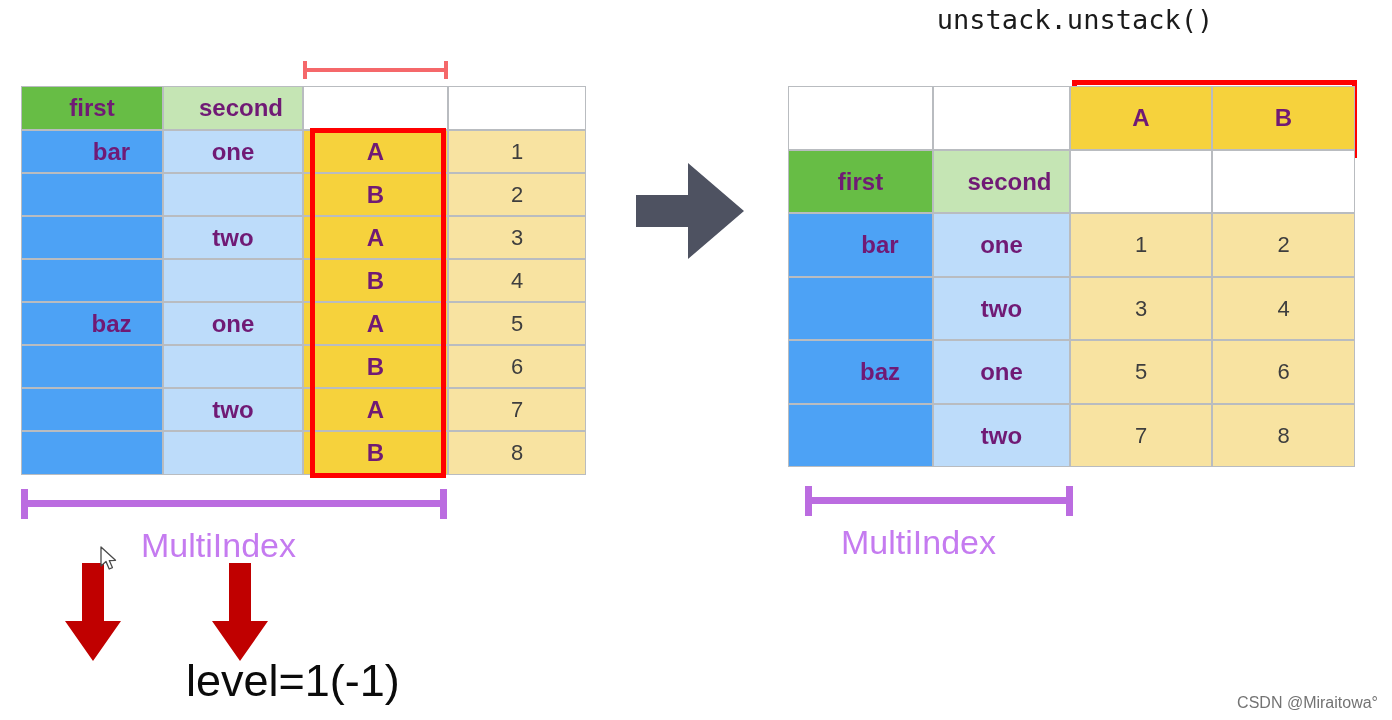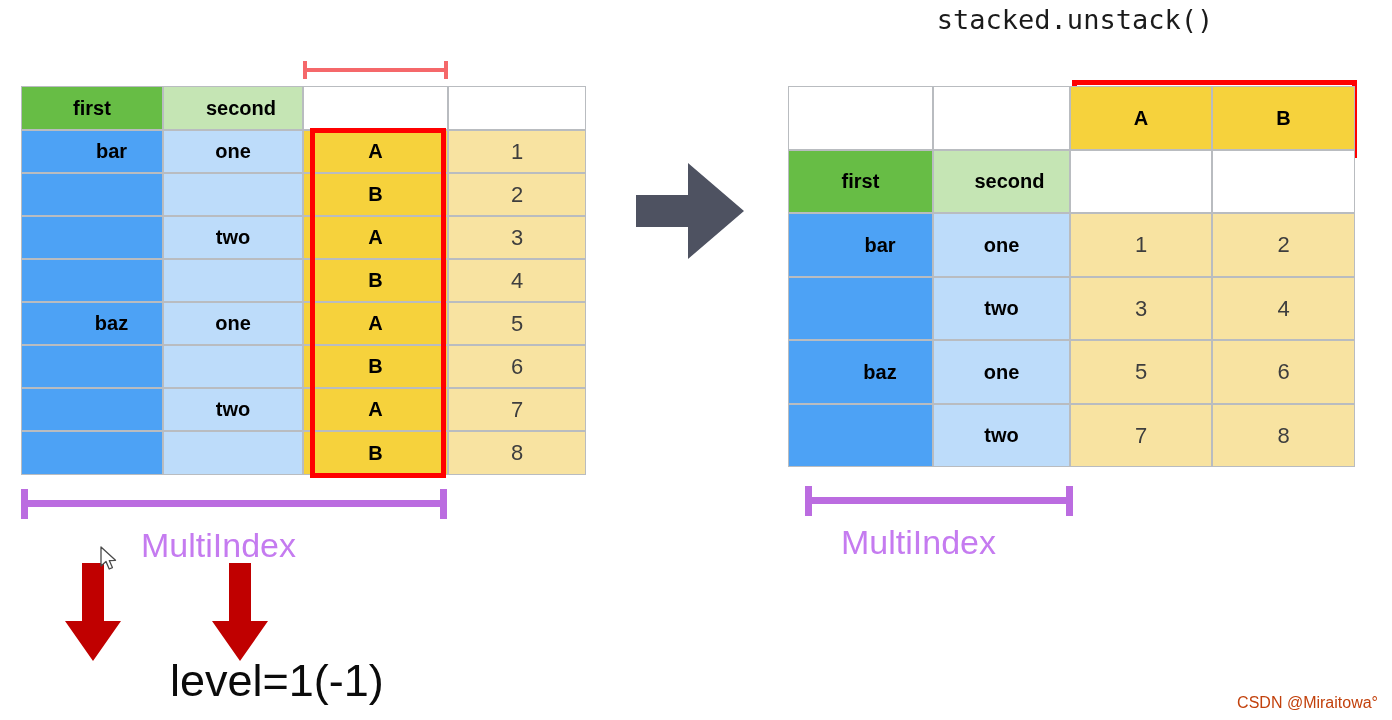--- a/index.html
+++ b/index.html
@@ -25,23 +25,23 @@
   #title-right{left:790px;top:4px;width:570px;text-align:center;}
 
   
   .cell{
     position:absolute;
     box-sizing:border-box;
     border:1px solid #b9bcc0;
     display:flex;
     align-items:center;
     justify-content:center;
-    font-size:20px;
+    font-size:24px;
     font-weight:bold;
-    color:#000000;
+    color:#701a75;
     background:#ffffff;
   }
   .c-green     {background:#67bd45;}
   .c-lightgreen{background:#c5e5b4;padding-left:16px;}
   .c-blue      {background:#4da2f5;padding-left:39px;}
   .c-lightblue {background:#bddcfa;}
   .c-gold      {background:#f6d23c;}
   .c-cream     {background:#f8e3a1;font-weight:normal;color:#3e3e3e;font-size:22px;}
   .c-white     {background:#ffffff;}
 
@@ -87,32 +87,32 @@
     white-space:nowrap;
   }
 
   
   #mouse-cursor{position:absolute;left:100px;top:546px;width:18px;height:26px;}
 
   
   #watermark{
     position:absolute;
     right:14px;bottom:8px;
-    color:#c2410c;
+    color:#737373;
     font-size:16px;
     font-family:"Liberation Sans",sans-serif;
     white-space:nowrap;
   }
 </style>
 </head>
 <body>
 
 <div class="stage">
 
-  <div class="title" id="title-right">stacked.unstack()</div>
+  <div class="title" id="title-right">unstack.unstack()</div>
 
   <div class="bracket red" style="left:303px;top:68px;width:145px;">
     <div class="bar"></div>
     <div class="capL"></div>
     <div class="capR"></div>
   </div>
 
   <div class="cell c-green" style="left:21px;top:86px;width:142px;height:44px;">first</div>
   <div class="cell c-lightgreen" style="left:163px;top:86px;width:140px;height:44px;">second</div>
   <div class="cell c-white" style="left:303px;top:86px;width:145px;height:44px;"></div>
@@ -216,21 +216,21 @@
     <svg width="60" height="100" viewBox="0 0 60 100" xmlns="http://www.w3.org/2000/svg" aria-hidden="true">
       <polygon points="19,0 41,0 41,58 58,58 30,98 2,58 19,58" fill="#c00000"></polygon>
     </svg>
   </div>
   <div class="red-arrow" style="left:210px;top:563px;">
     <svg width="60" height="100" viewBox="0 0 60 100" xmlns="http://www.w3.org/2000/svg" aria-hidden="true">
       <polygon points="19,0 41,0 41,58 58,58 30,98 2,58 19,58" fill="#c00000"></polygon>
     </svg>
   </div>
 
-  <div class="level-label" style="left:170px;top:655px;">level=1(-1)</div>
+  <div class="level-label" style="left:186px;top:655px;">level=1(-1)</div>
 
   <div id="mouse-cursor">
     <svg width="18" height="26" viewBox="0 0 18 26" xmlns="http://www.w3.org/2000/svg" aria-hidden="true">
       <polygon points="1,1 1,20 6,15.5 9.2,23 12.4,21.6 9.3,14.6 15.5,14.3" fill="#ffffff" stroke="#4a4a4a" stroke-width="1.3" stroke-linejoin="round"></polygon>
     </svg>
   </div>
 
   <div id="watermark">CSDN @Miraitowa°</div>
 
 </div>

